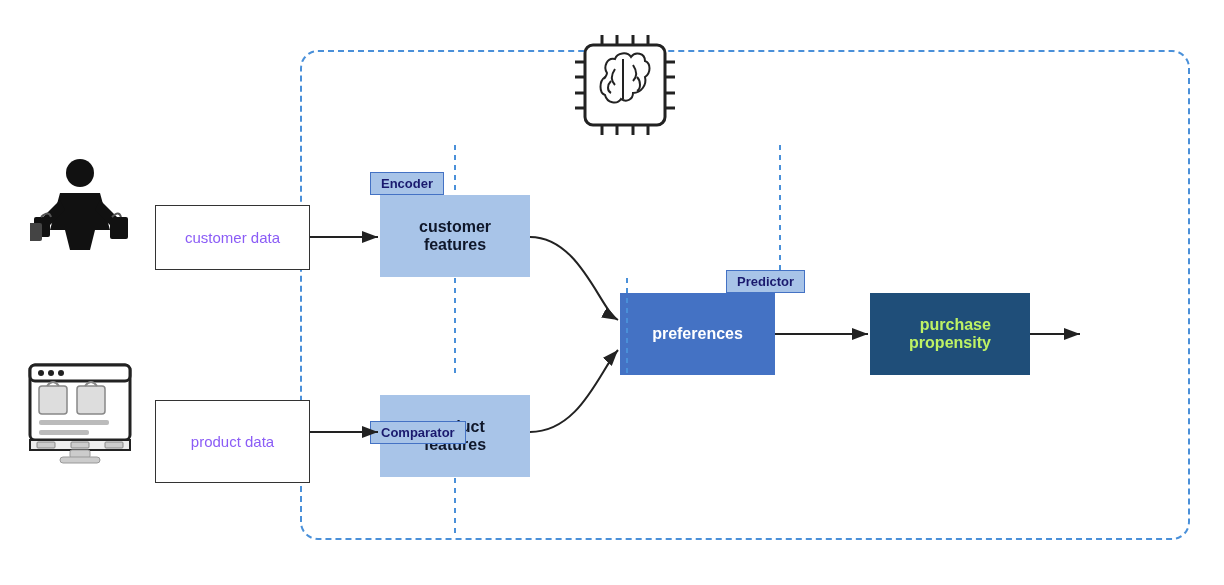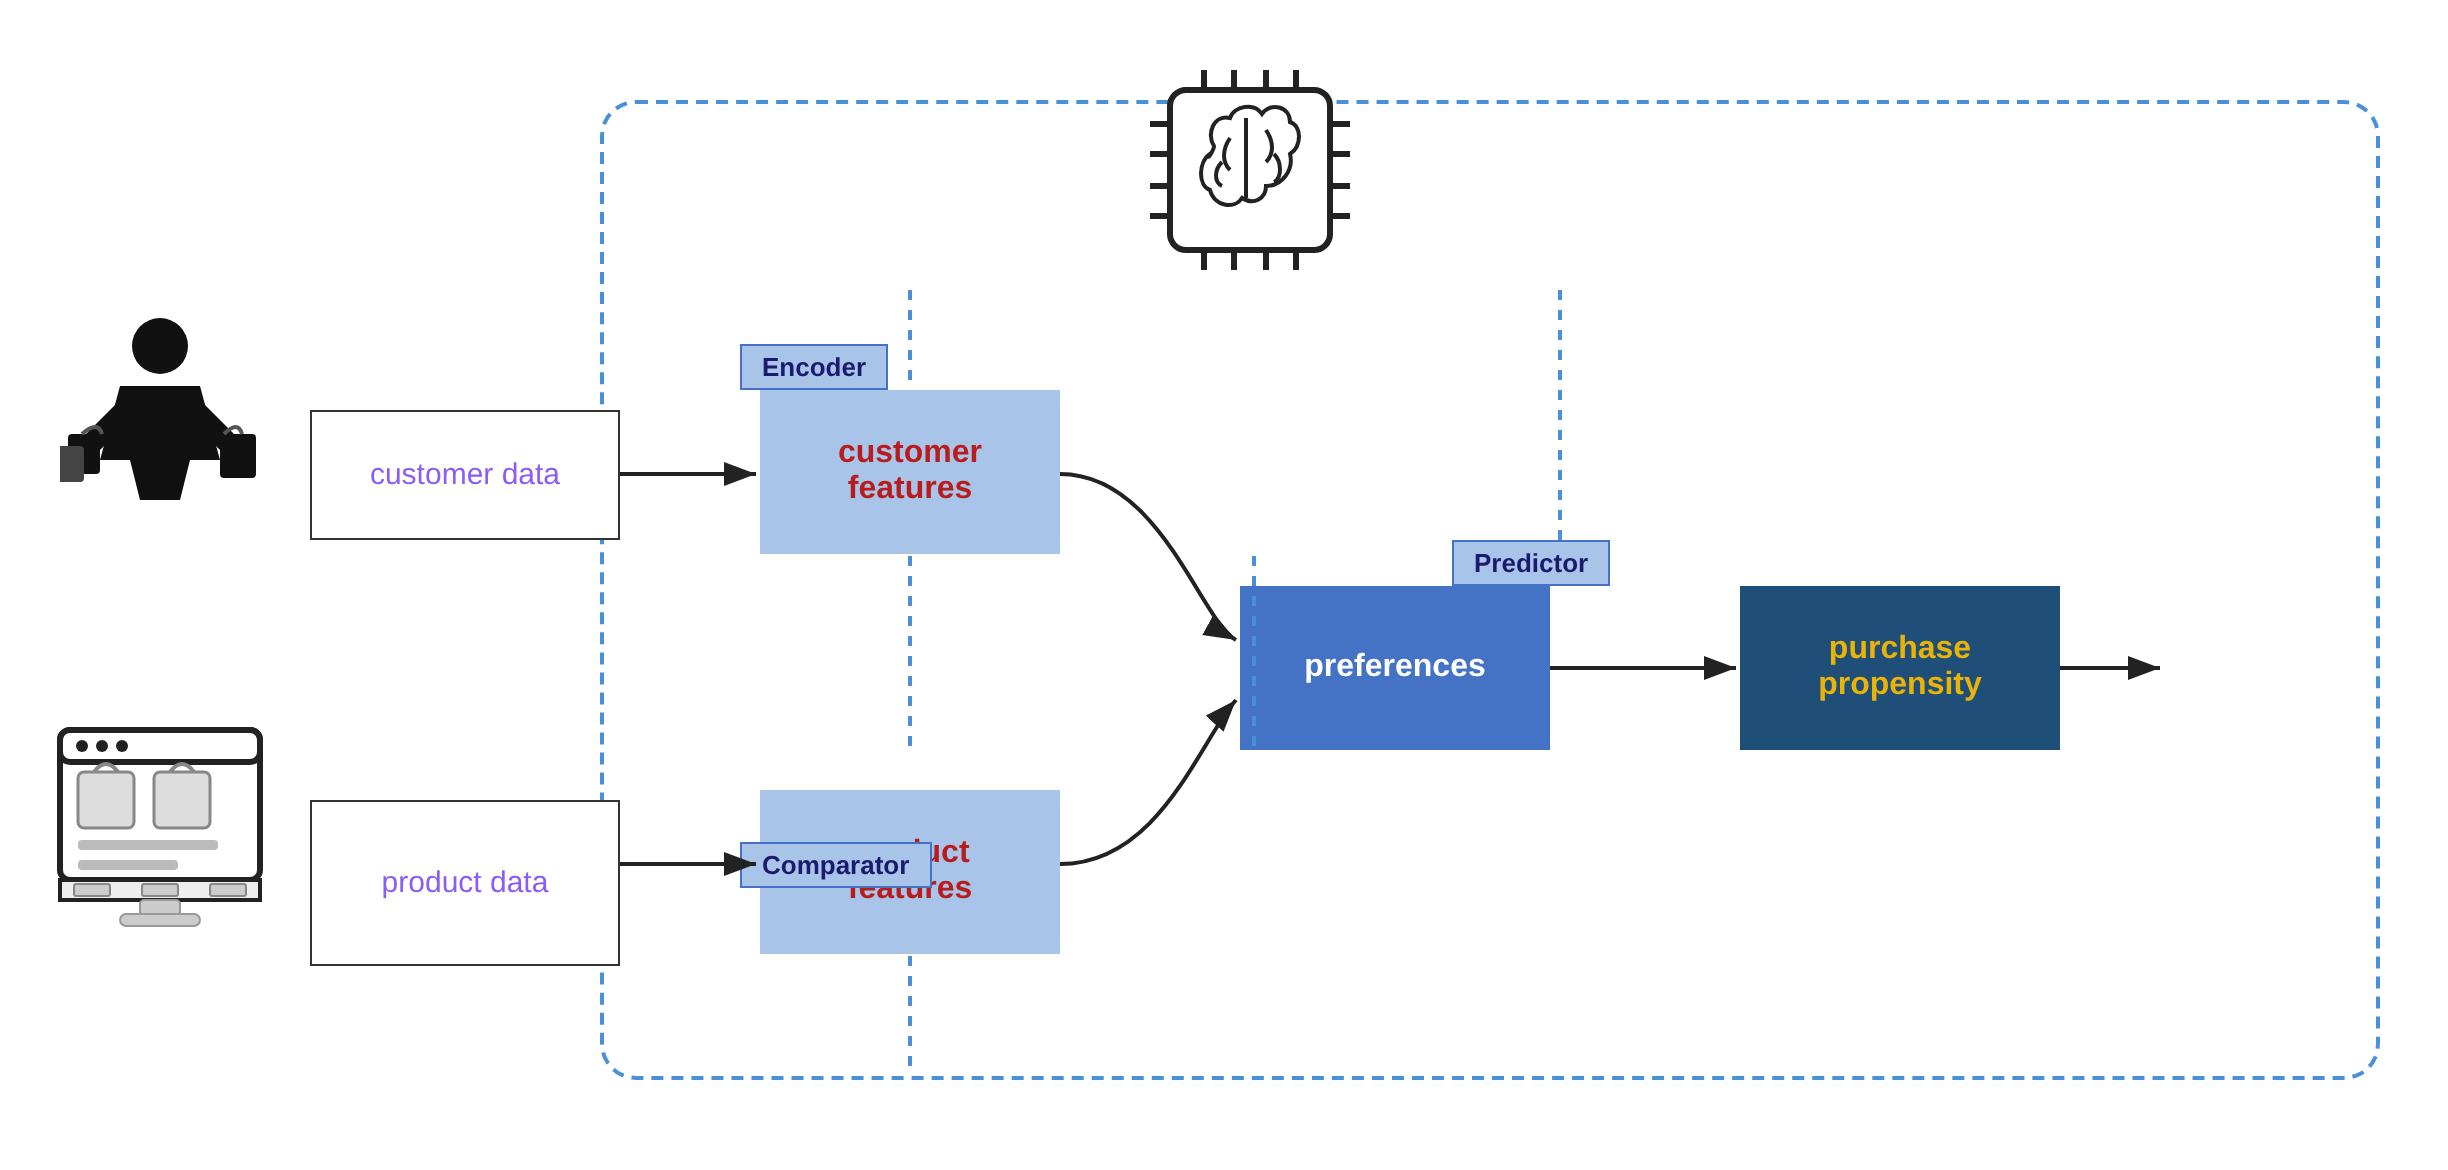--- a/index.html
+++ b/index.html
@@ -65,40 +65,41 @@
       align-items: center;
       justify-content: center;
       text-align: center;
       font-size: 15px;
       color: #8b5cf6;
     }
 
     .box-blue-light {
       background: #a8c4e8;
       border: none;
-      color: #b91c1c;
+      color: #0f172a;
       font-size: 16px;
       font-weight: 500;
       justify-content: center;
     }
 
     .box-blue-mid {
       background: #4472c4;
       border: none;
       color: #fff;
       font-size: 16px;
       font-weight: 500;
     }
 
     .box-blue-dark {
       background: #1f4e79;
       border: none;
-      color: #eab308;
+      color: #bef264;
       font-size: 17px;
       font-weight: bold;
+      text-align: right;
     }
 
     
     .label-badge {
       position: absolute;
       background: #a8c4e8;
       border: 1.5px solid #4472c4;
       padding: 3px 10px;
       font-size: 13px;
       font-weight: bold;

